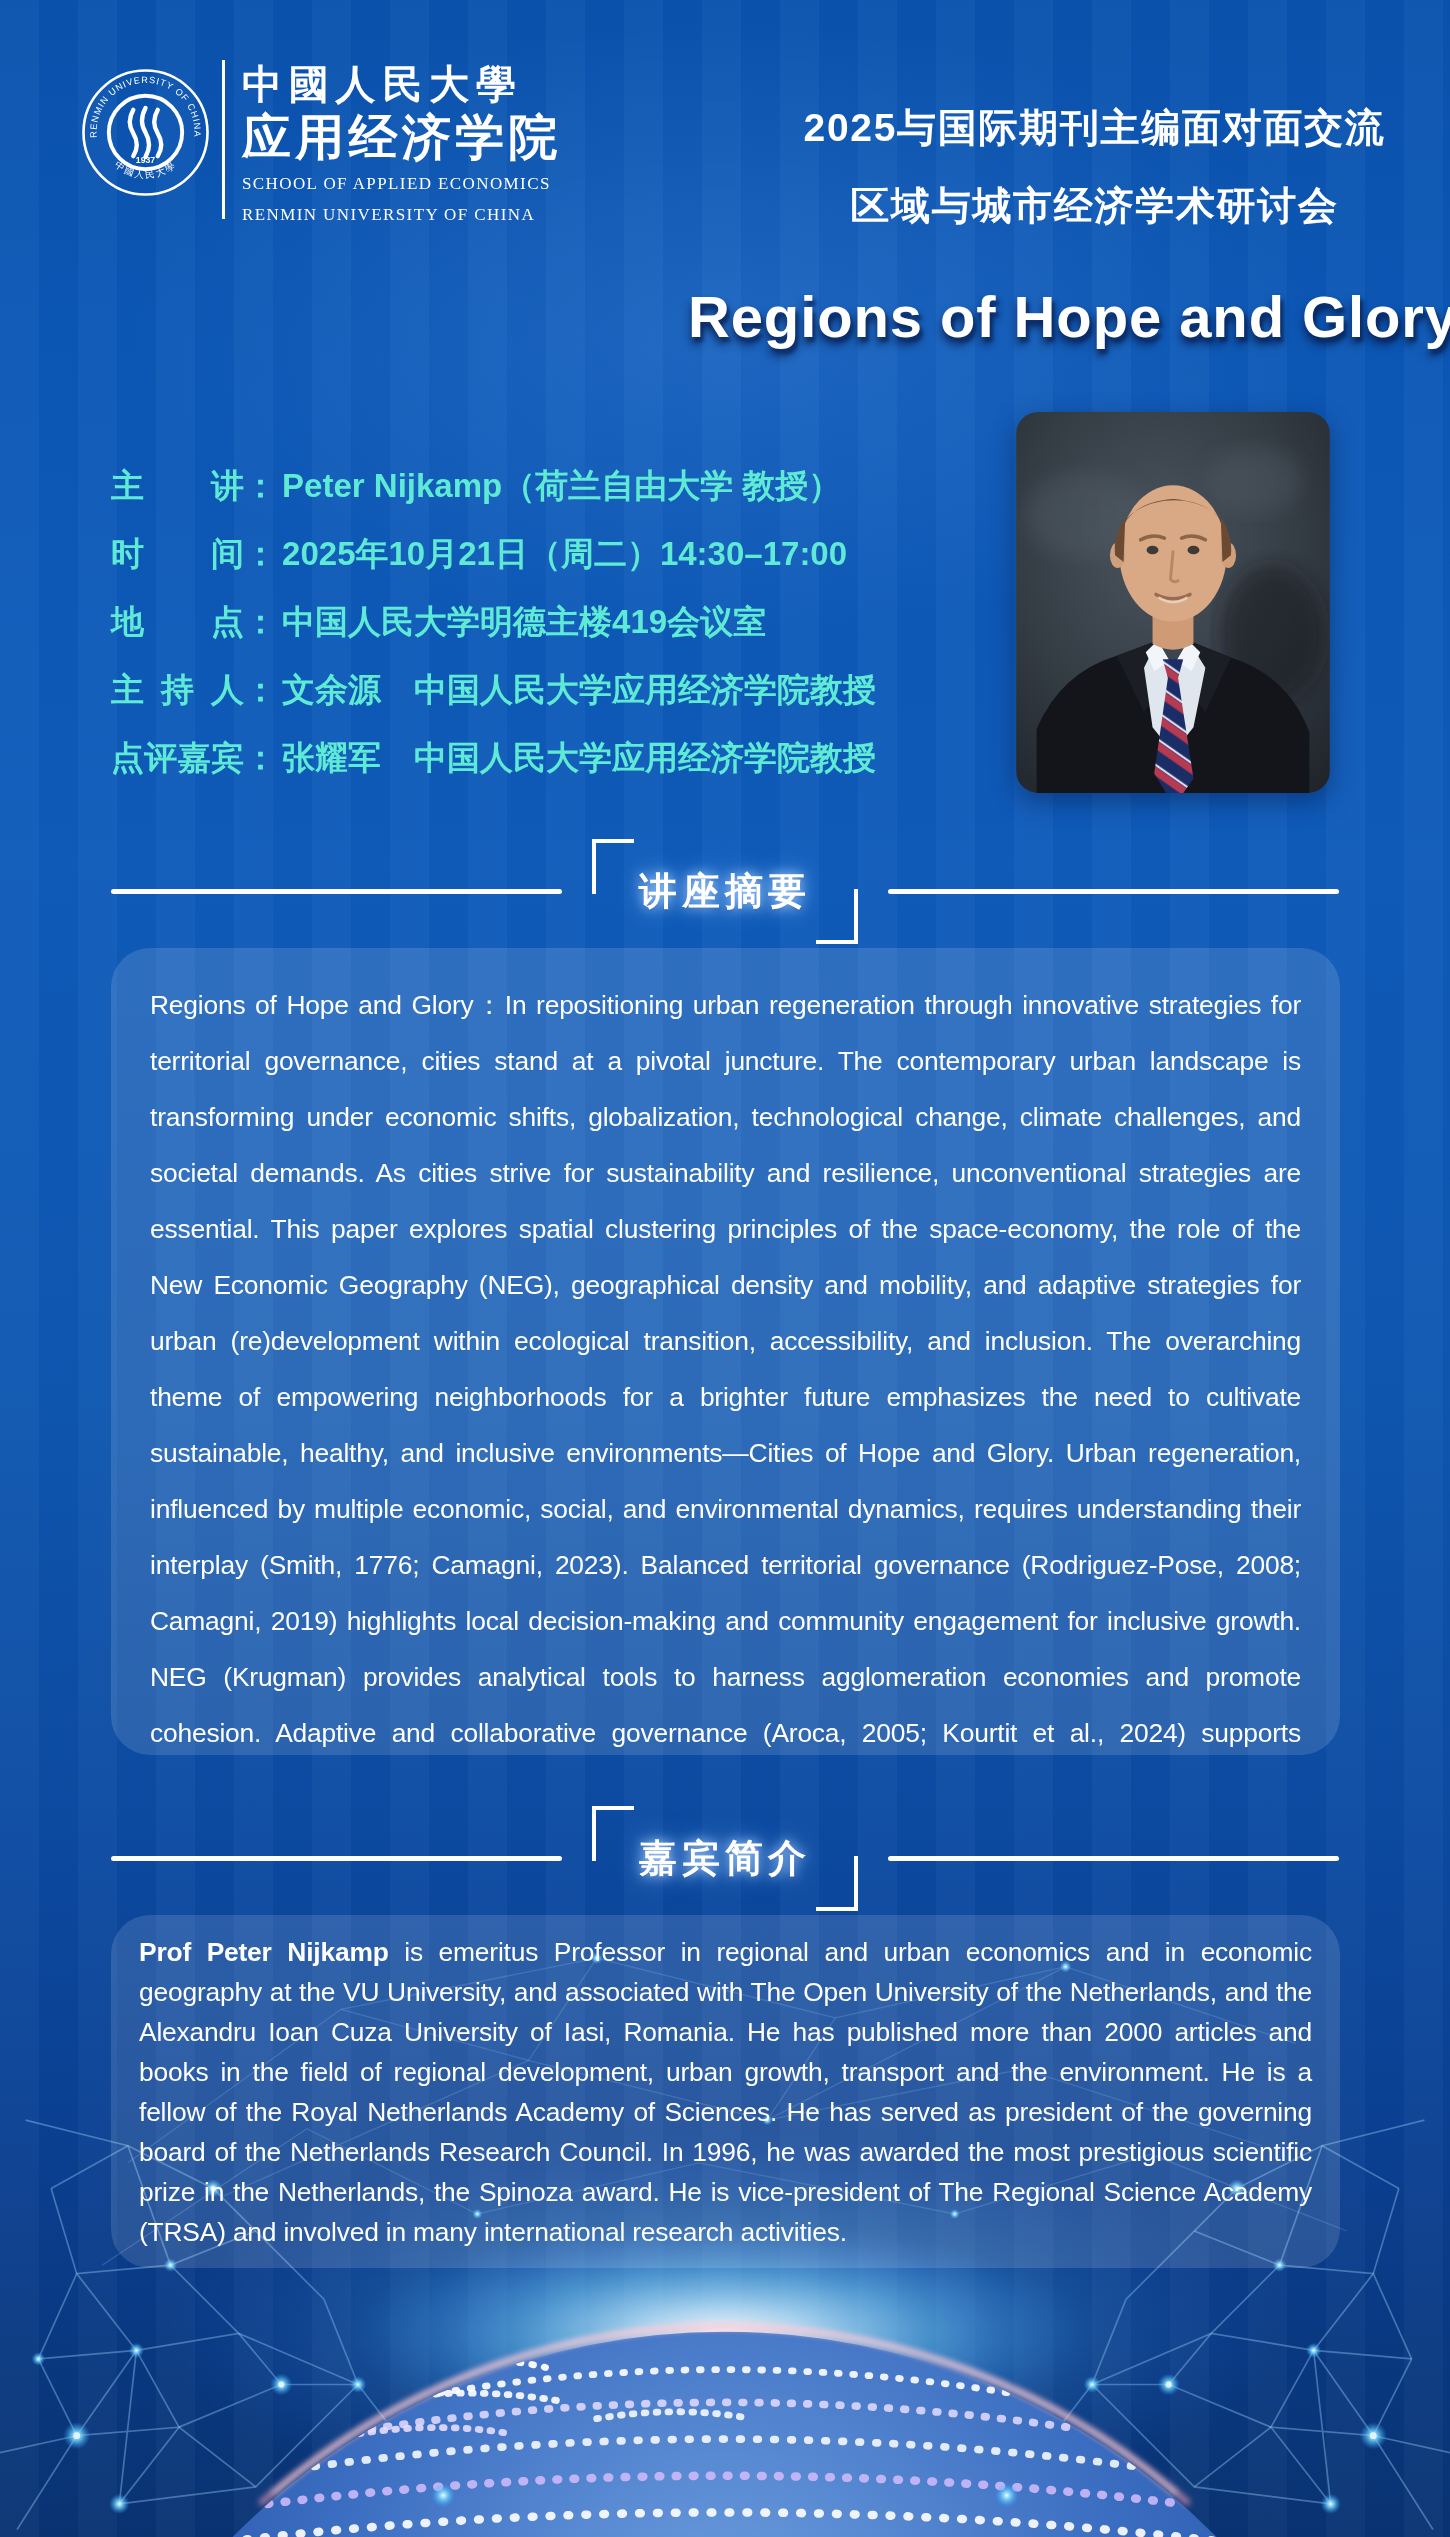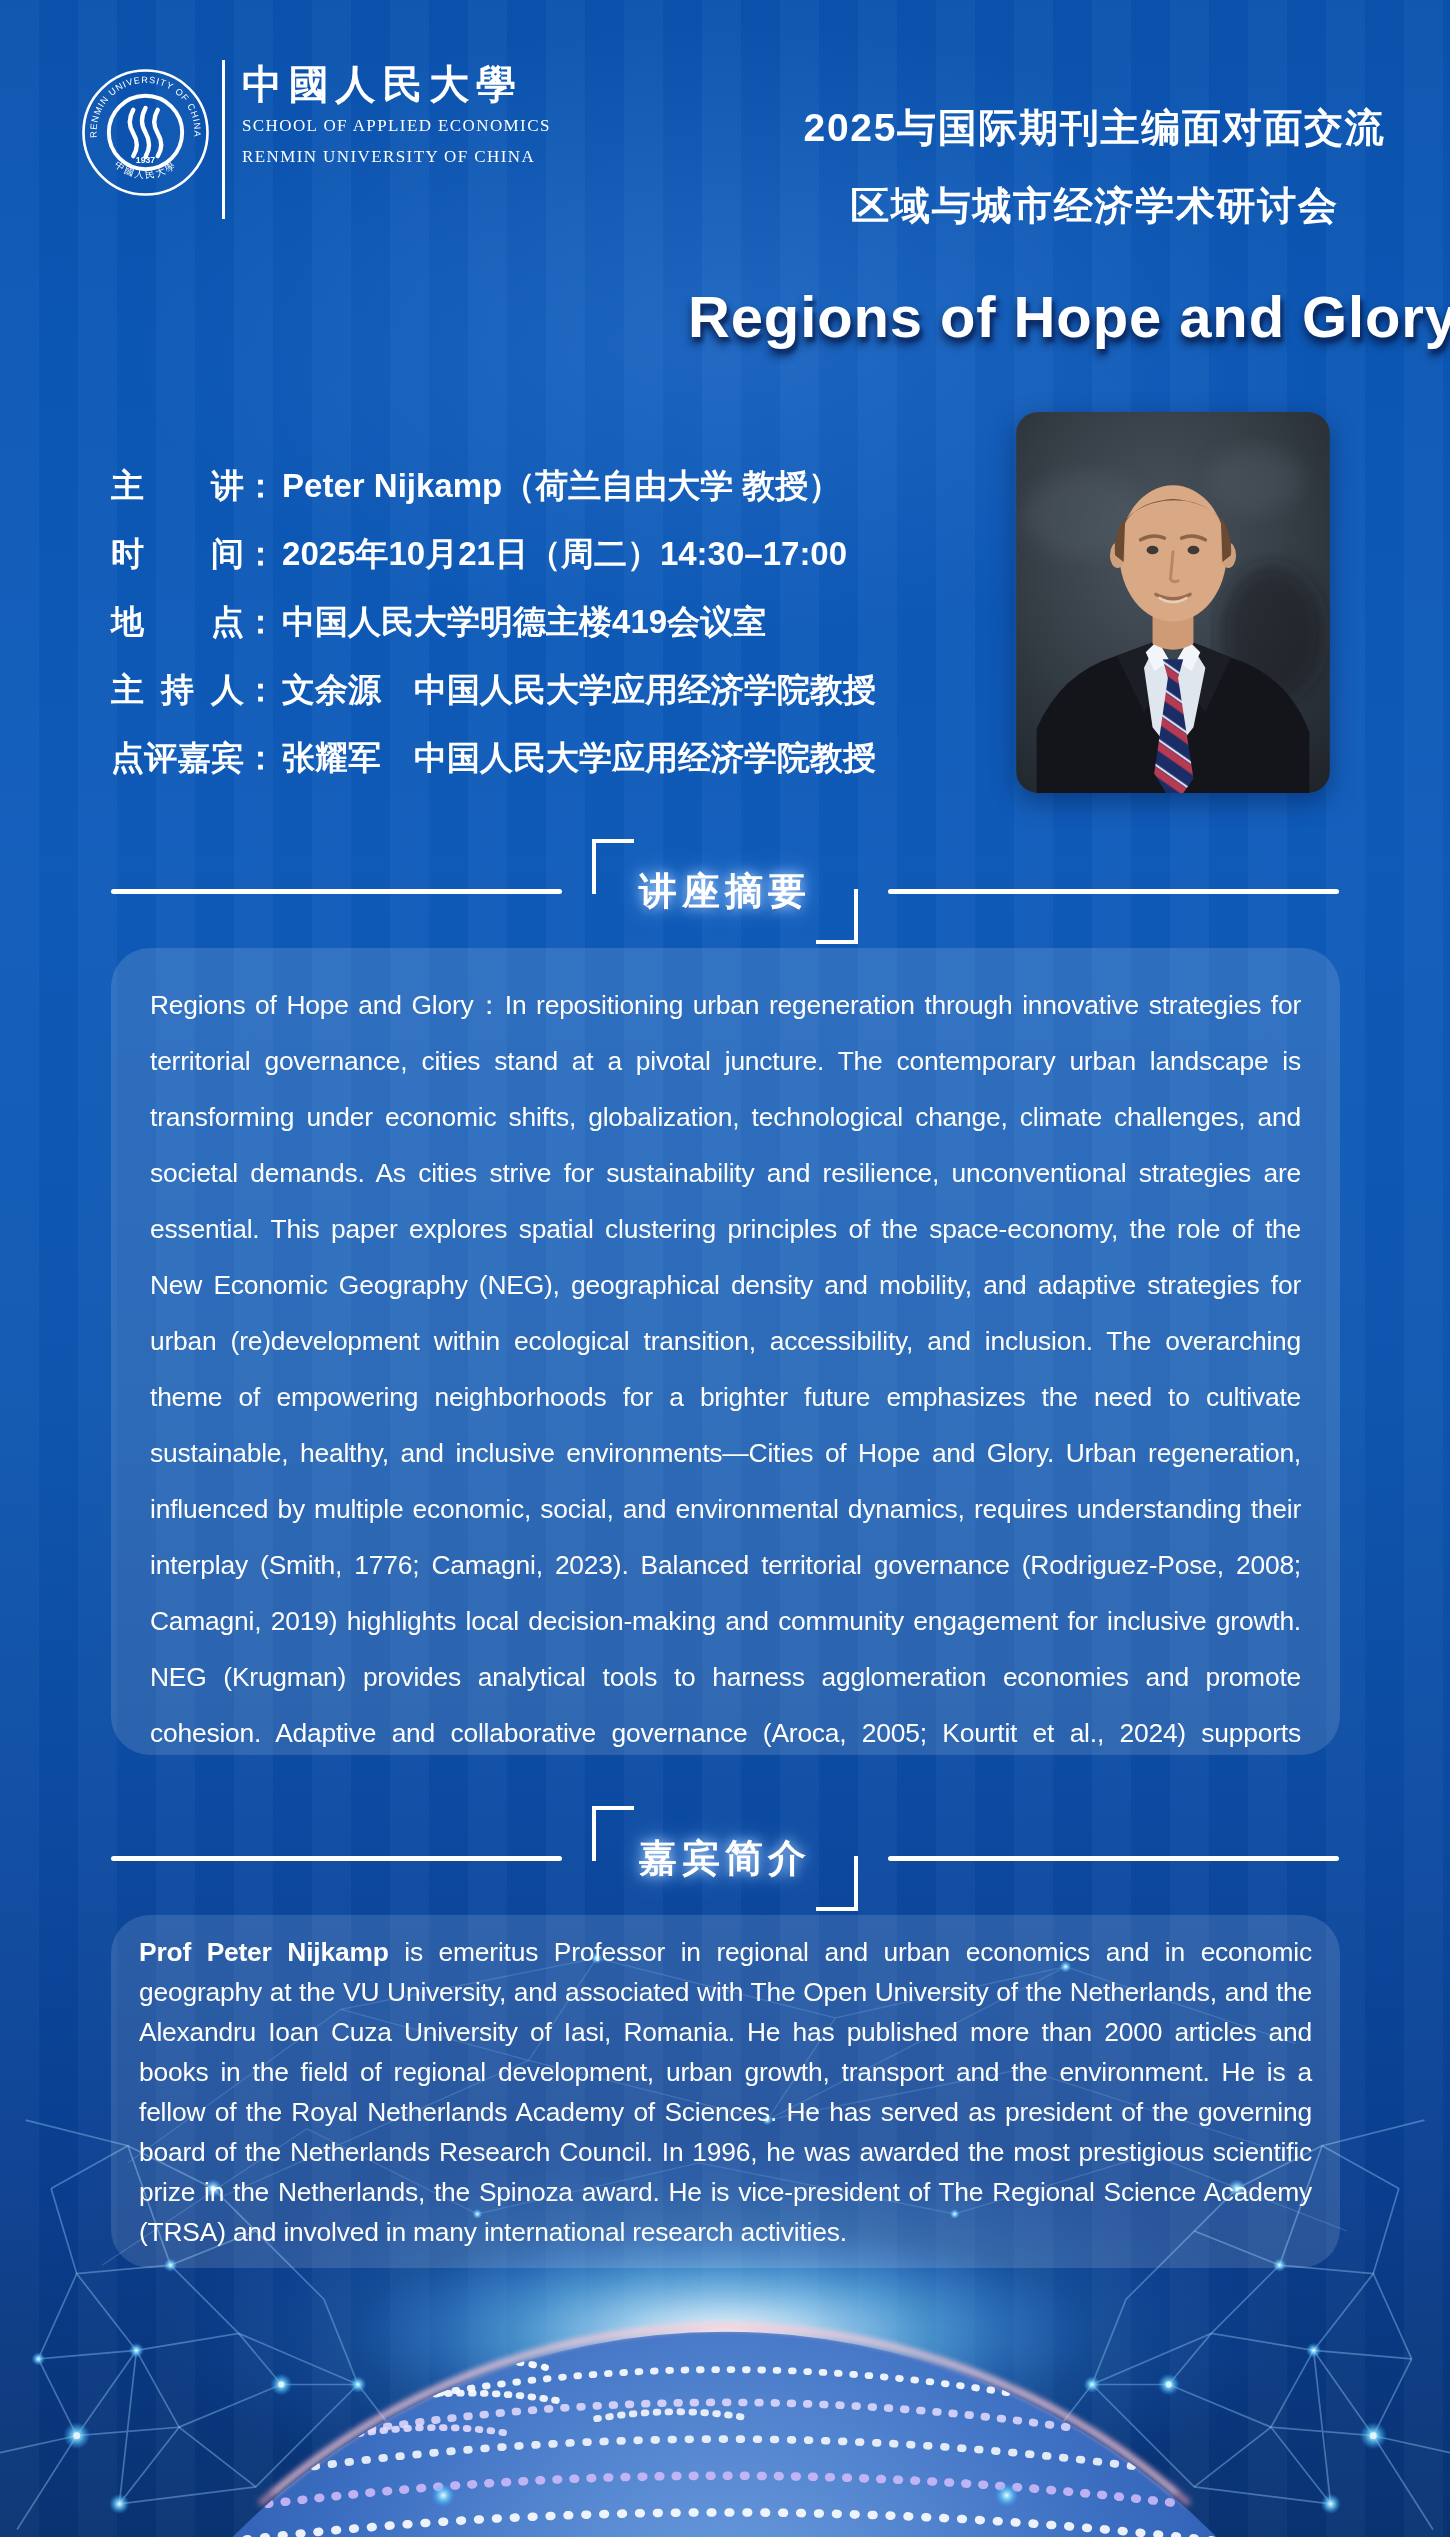--- a/index.html
+++ b/index.html
@@ -21,21 +21,21 @@
   .brand-school{font-weight:700;font-size:49px;letter-spacing:4.3px;line-height:56px;margin-top:1.7px;}
   .brand-en{font-family:"Liberation Serif","DejaVu Serif",serif;font-size:17px;letter-spacing:1.4px;
             line-height:25px;margin-top:6px;}
   .event{position:absolute;right:57px;top:89px;width:597px;text-align:center;z-index:2;
          color:#fff;font-weight:700;font-size:39px;line-height:78px;letter-spacing:1.7px;}
   
   .title{position:absolute;left:0;top:275px;width:100%;margin:8px;text-align:right;z-index:2;
          color:#fff;font-weight:900;font-size:58px;letter-spacing:0.9px;
          text-shadow:0 6.8px 8.5px rgba(8,30,80,.85),3.4px 5.1px 3.4px rgba(8,30,80,.55);}
   
-  .info{position:absolute;left:111px;top:452px;z-index:2;color:#ffffff;}
+  .info{position:absolute;left:111px;top:452px;z-index:2;color:#5eead4;}
   .info-row{height:68px;line-height:68px;font-size:33px;font-weight:700;white-space:nowrap;}
   .info-lbl{display:inline-block;width:133px;text-align:justify;text-align-last:justify;vertical-align:top;}
   .info-colon{display:inline-block;vertical-align:top;}
   .info-val{display:inline-block;vertical-align:top;margin-left:5.1px;}
   
   .photo{position:absolute;left:1016px;top:412px;width:314px;height:381px;z-index:2;
          border-radius:22px;overflow:hidden;box-shadow:0 8.5px 25.6px rgba(5,25,70,.45);}
   
   .sec{position:absolute;left:111px;right:111px;height:111px;display:flex;align-items:center;z-index:2;}
   .sec1{top:836px;} .sec2{top:1803px;}
@@ -191,20 +191,21 @@
       <path d="M 75,47 q -8,15 0,28 q 8,14 0,28"></path>
       <path d="M 89,49 q -8,14 0,27 q 8,13 0,26"></path>
     </g>
     <text x="75" y="110" font-size="10" fill="#fff" text-anchor="middle" font-weight="bold">1937</text>
   </svg>
 
   <div class="hdr-divider"></div>
 
   <div class="brand">
     <div class="brand-calli">中國人民大學</div>
+    <div class="brand-school">应用经济学院</div>
     <div class="brand-en">SCHOOL OF APPLIED ECONOMICS</div>
     <div class="brand-en">RENMIN UNIVERSITY OF CHINA</div>
   </div>
 
   <div class="event">
     <div>2025与国际期刊主编面对面交流</div>
     <div>区域与城市经济学术研讨会</div>
   </div>
 
   <h1 class="title">Regions of Hope and Glory</h1>

